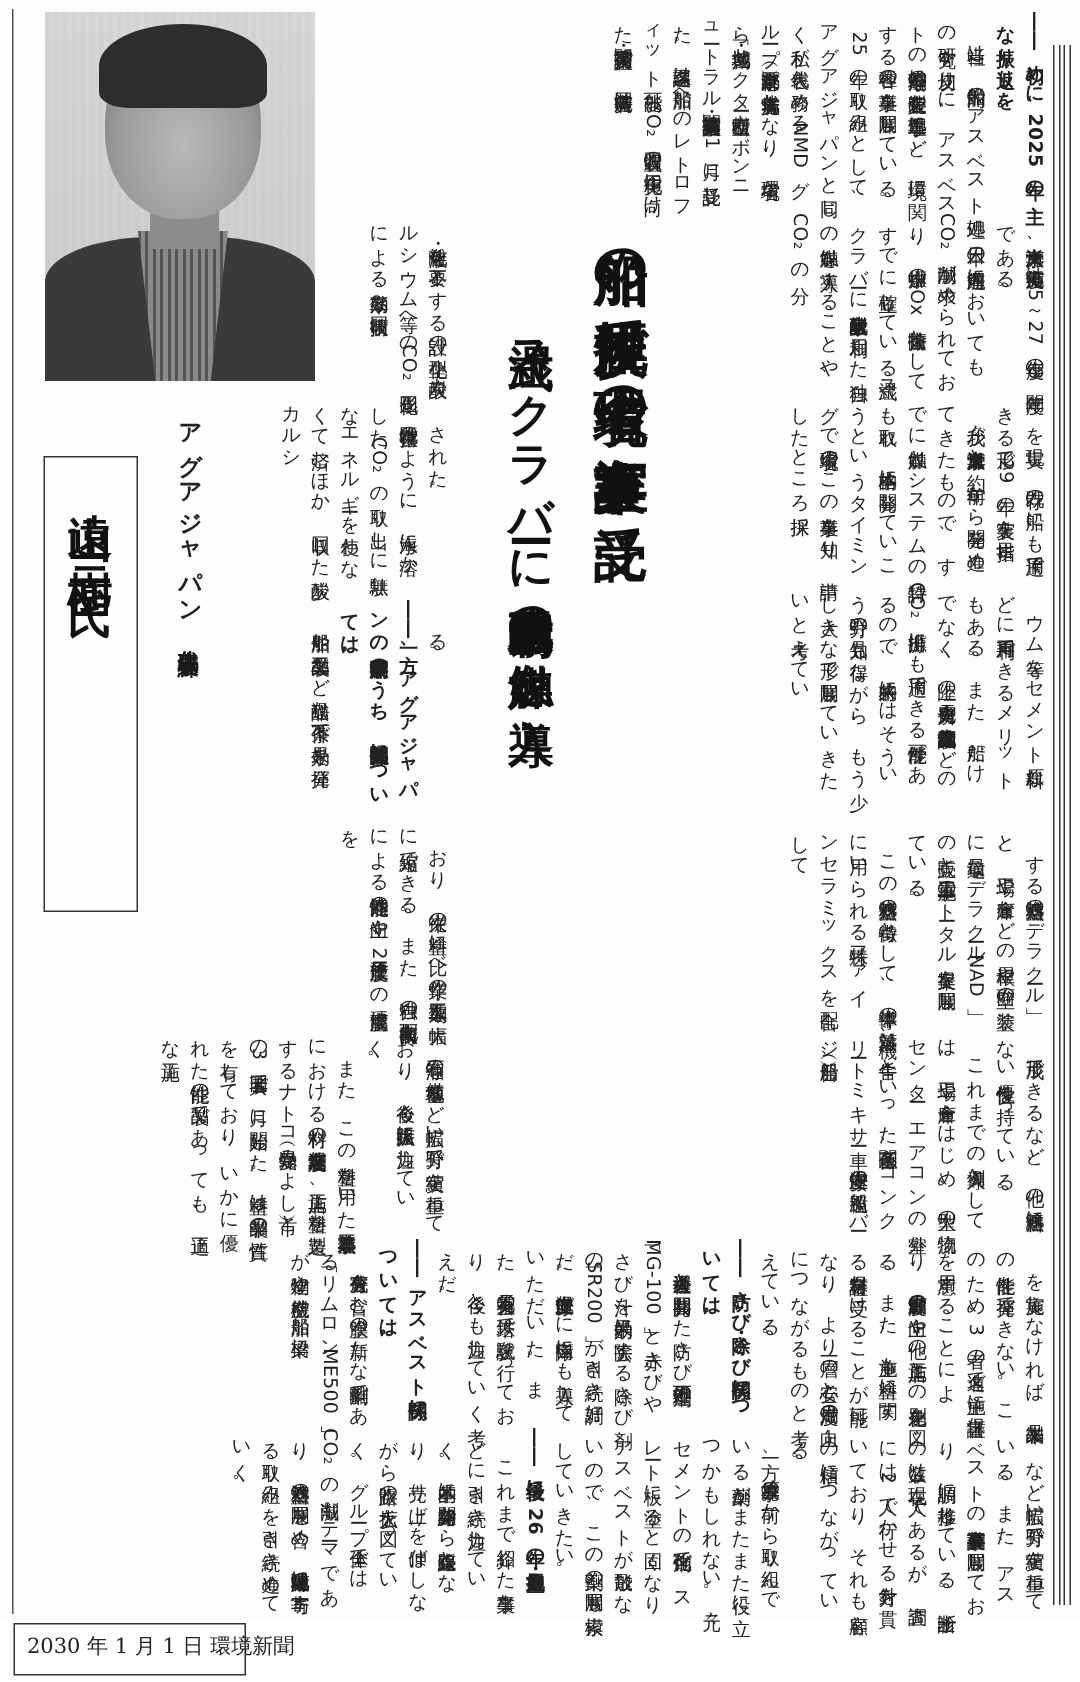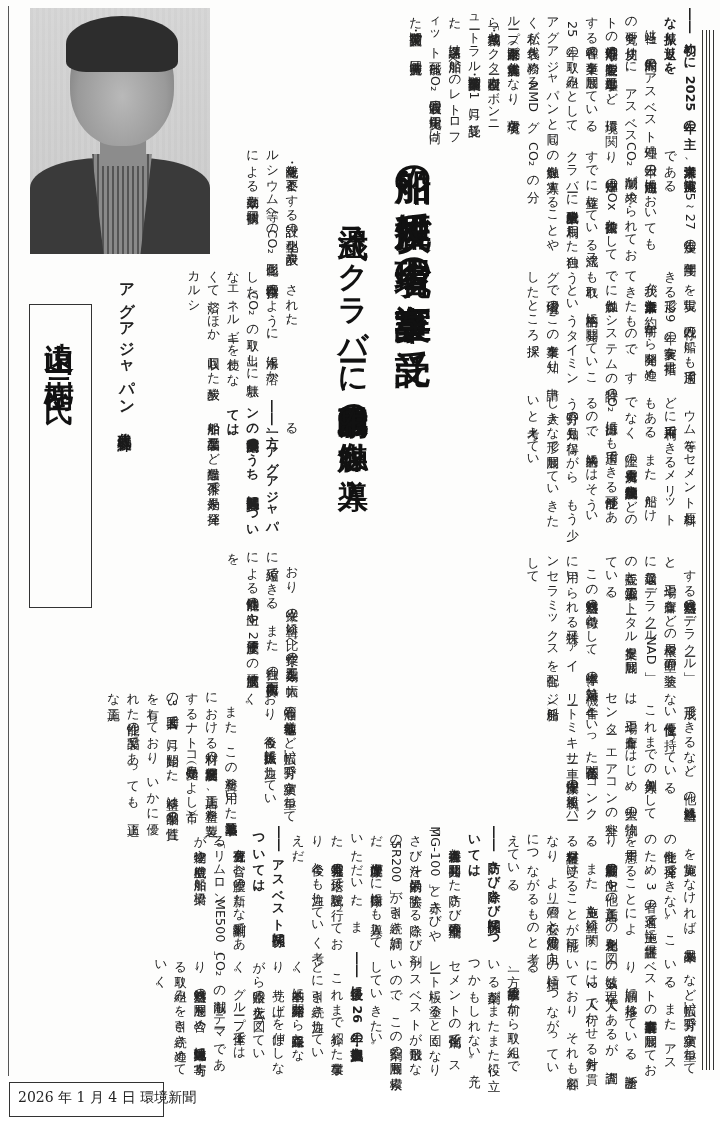--- a/index.html
+++ b/index.html
@@ -137,13 +137,13 @@
 
   <div class="vblock" style="left:24px; top:952px; width:676px; height:124px;">
       <p>など幅広い分野で実績を重ねている。また、アスベストの事前調査事業も展開しており、順調に推移している。診断士の数は現在4人であるが、調査には2人で行かせる方針を貫いており、それも顧客の信頼につながっている。</p>
       <p>一方、原発事故の前から取り組んでいる薬剤がまたまた役に立つかもしれない。元々セメントの強化剤で、スレート板に塗ると固くなりアスベストが飛散しないので、この薬剤の展開も模索していきたい。</p>
       <p class="q">――最後に、26年の抱負・展望を。</p>
       <p>これまで紹介した事業などに引き続き注力していく。基本的に開発路線から販売路線となり、売り上げを伸ばしながら販路の拡大を図っていく。グループ全体ではCO₂の削減もテーマであり、遮熱塗料の展開を含め、地球温暖化対策に寄与する取り組みを引き続き進めていく。</p>
     </div>
 </div>
 
 <div class="datebox"></div>
-<div class="date">2026 年 1 月 4 日 環境新聞</div>
+<div class="date">2030 年 1 月 1 日 環境新聞</div>
 
 </body></html>

